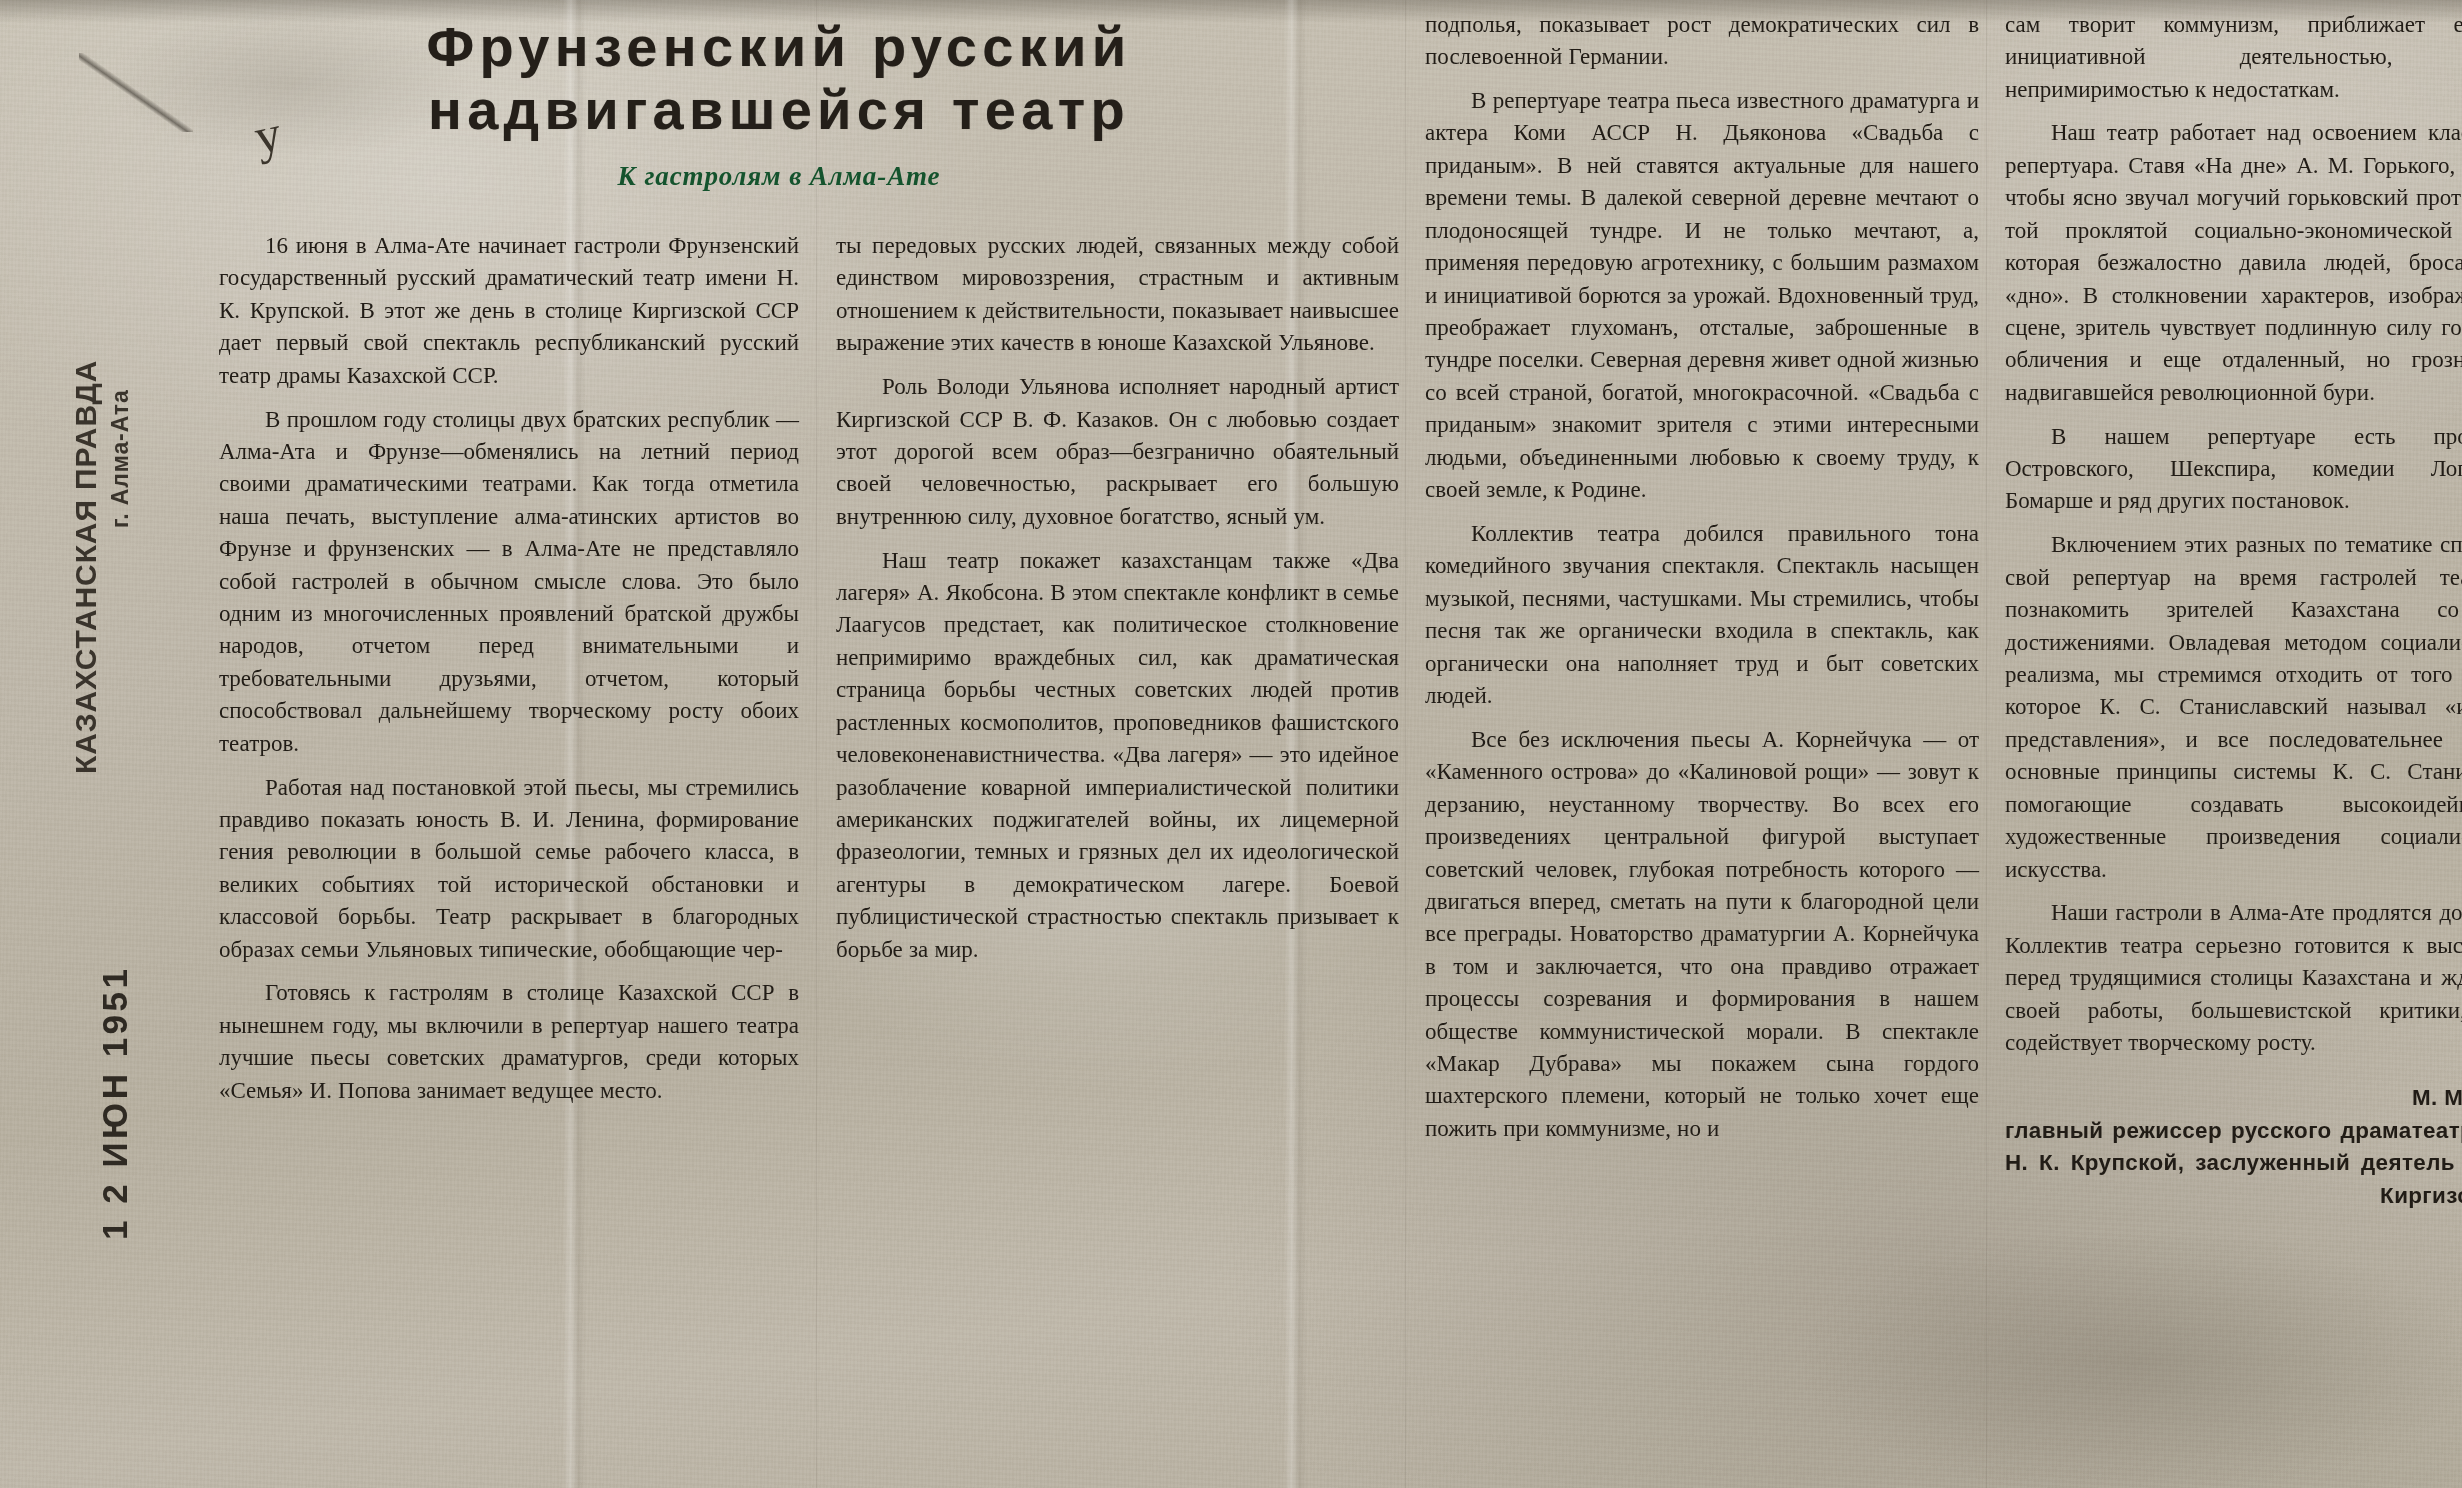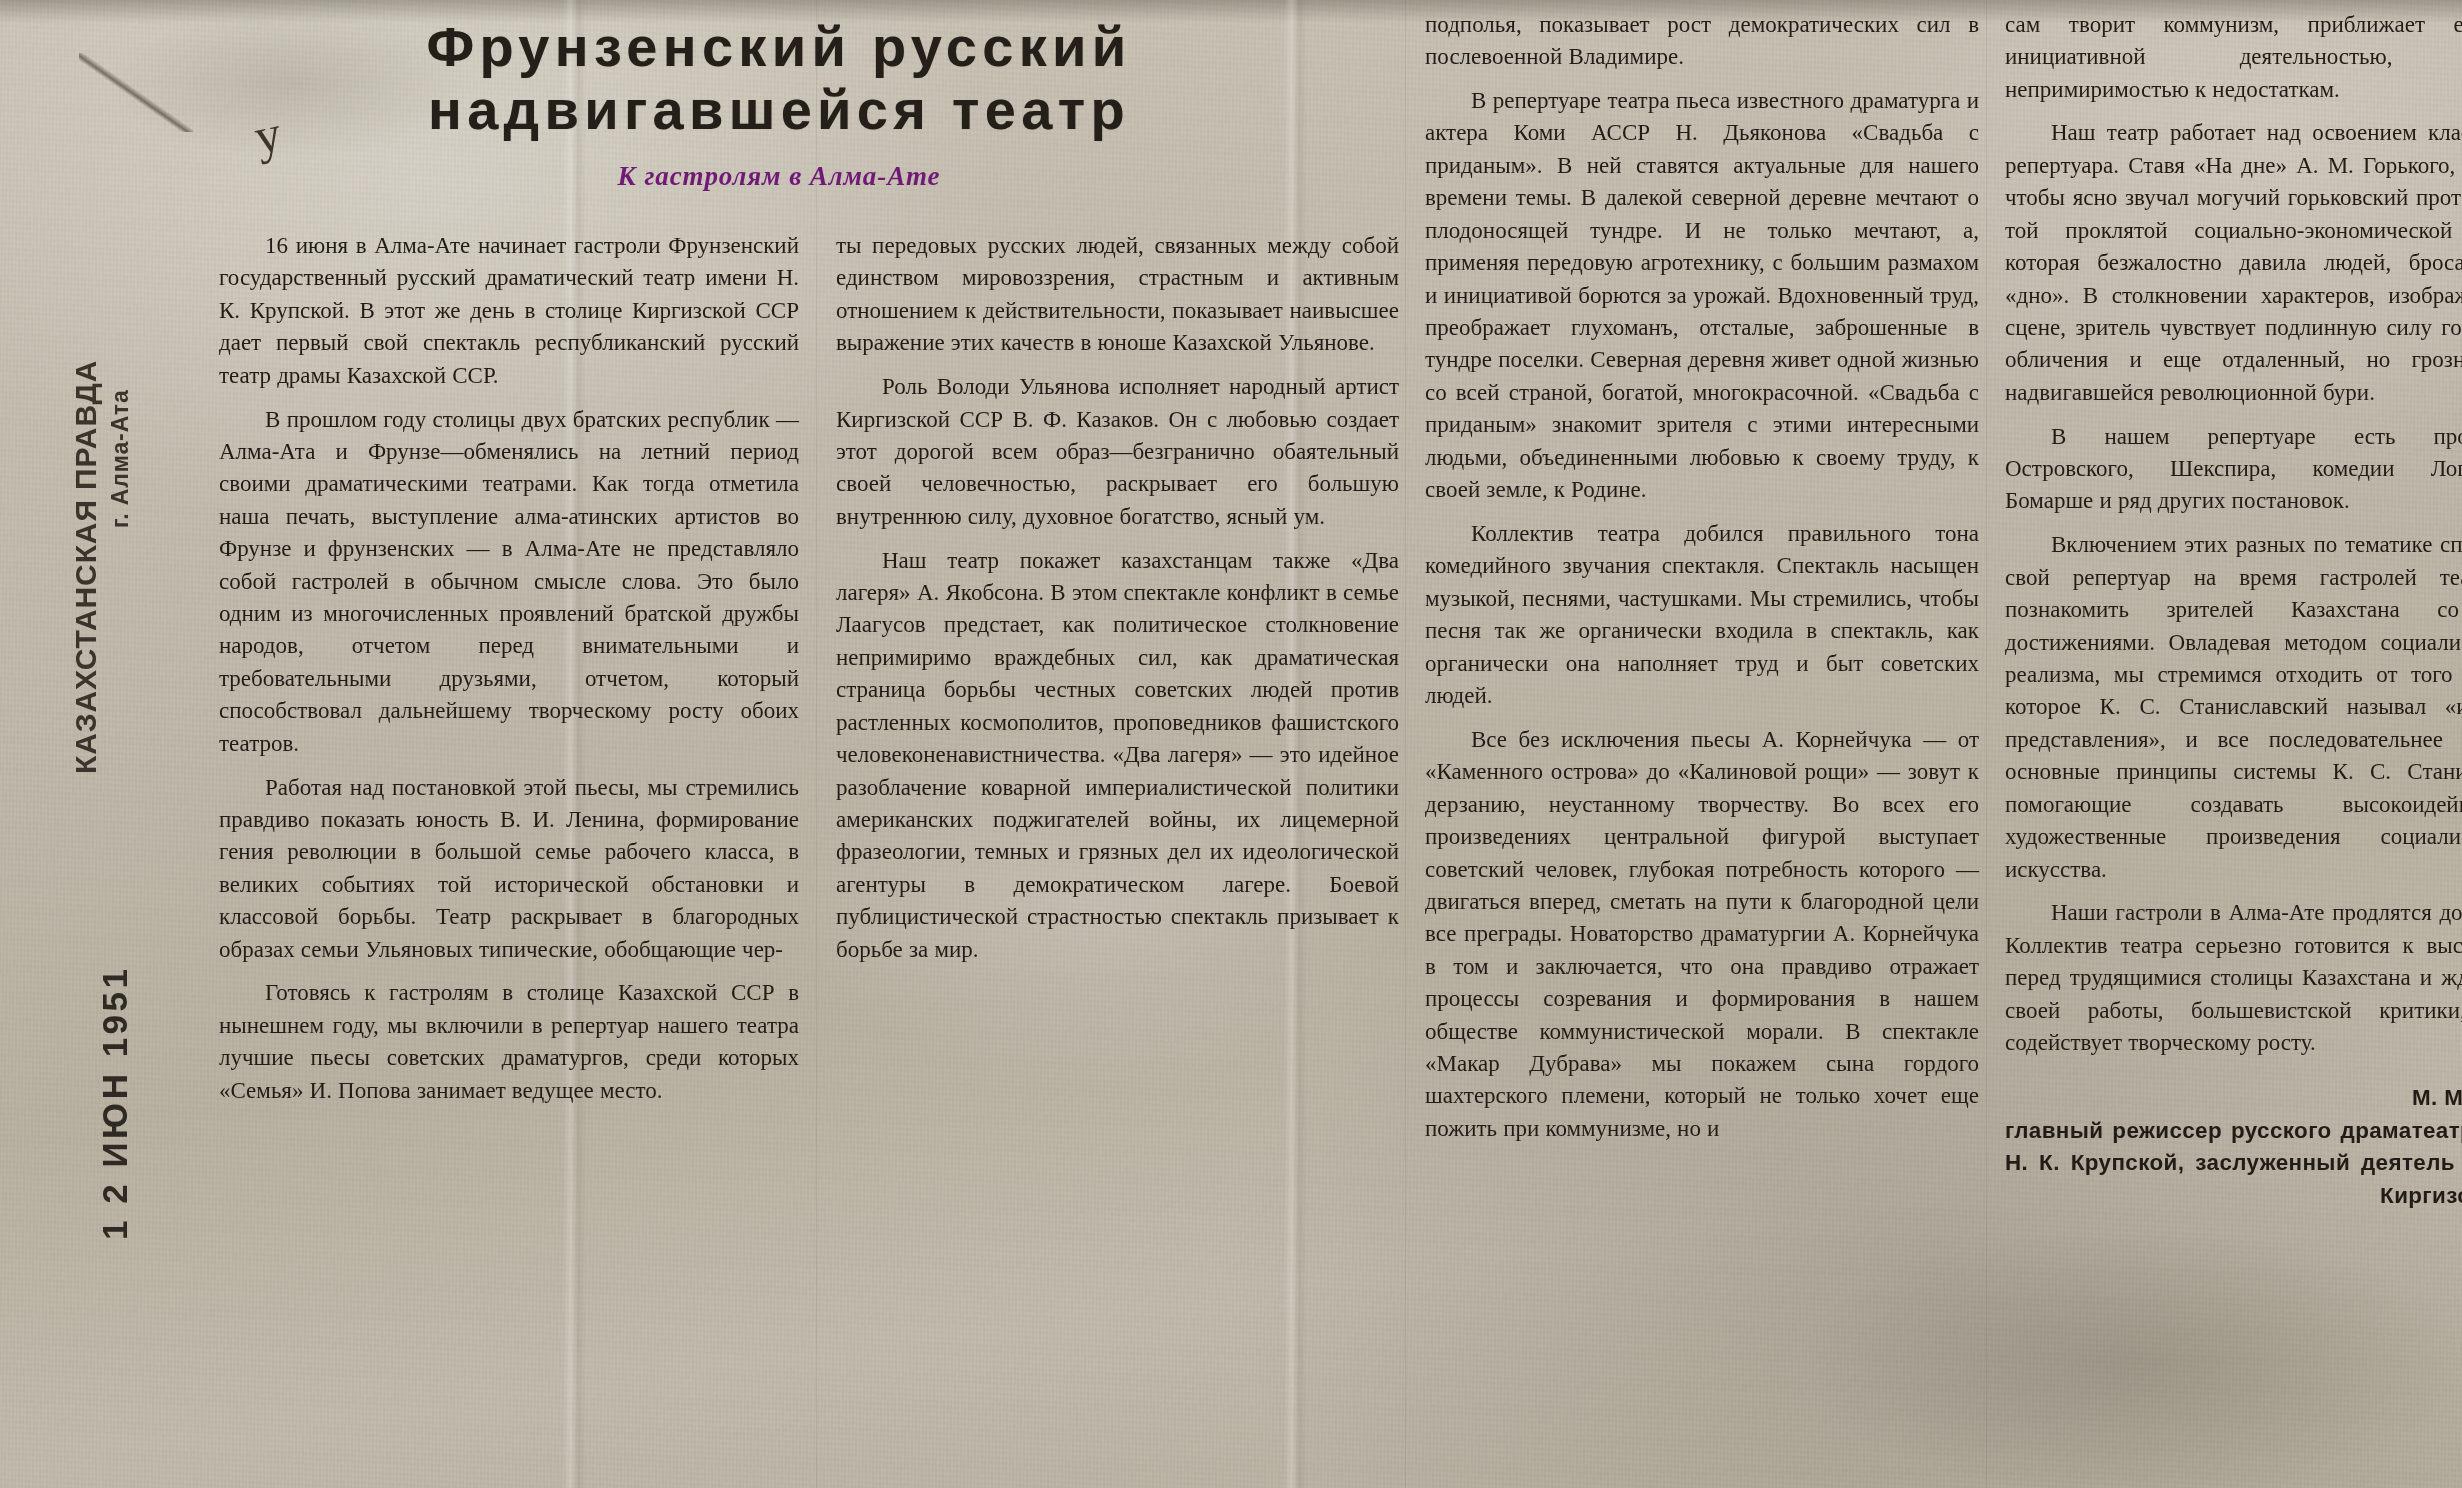--- a/index.html
+++ b/index.html
@@ -102,21 +102,21 @@
     width: 1170px;
     margin-left: 62px;
     text-shadow: 0 0 0.9px rgba(0,0,0,0.25);
   }
   .subhead {
     text-align: center;
     font-family: "Liberation Serif", serif;
     font-style: italic;
     font-weight: bold;
     font-size: 27px;
-    color: #701a75;
+    color: #14532d;
     width: 1170px;
     margin: 19.3px 0 0 62px;
     letter-spacing: 0.9px;
   }
 
   .columns {
     position: absolute;
     top: 0;
     left: 0;
     width: 2330px;
@@ -223,21 +223,21 @@
         <p>Готовясь к гастролям в столице Казахской ССР в нынешнем году, мы включили в репертуар нашего театра лучшие пьесы советских драматургов, среди которых «Семья» И. Попова занимает ведущее место.</p>
       </div>
 
       <div class="col" id="col2">
         <p class="noindent">ты передовых русских людей, связанных между собой единством мировоззрения, страстным и активным отношением к действительности, показывает наивысшее выражение этих качеств в юноше Казахской Ульянове.</p>
         <p>Роль Володи Ульянова исполняет народный артист Киргизской ССР В. Ф. Казаков. Он с любовью создает этот дорогой всем образ—безгранично обаятельный своей человечностью, раскрывает его большую внутреннюю силу, духовное богатство, ясный ум.</p>
         <p>Наш театр покажет казахстанцам также «Два лагеря» А. Якобсона. В этом спектакле конфликт в семье Лаагусов предстает, как политическое столкновение непримиримо враждебных сил, как драматическая страница борьбы честных советских людей против растленных космополитов, проповедников фашистского человеконенавистничества. «Два лагеря» — это идейное разоблачение коварной империалистической политики американских поджигателей войны, их лицемерной фразеологии, темных и грязных дел их идеологической агентуры в демократическом лагере. Боевой публицистической страстностью спектакль призывает к борьбе за мир.</p>
       </div>
 
       <div class="col" id="col3">
-        <p class="noindent">подполья, показывает рост демократических сил в послевоенной Владимире.</p>
+        <p class="noindent">подполья, показывает рост демократических сил в послевоенной Германии.</p>
         <p>В репертуаре театра пьеса известного драматурга и актера Коми АССР Н. Дьяконова «Свадьба с приданым». В ней ставятся актуальные для нашего времени темы. В далекой северной деревне мечтают о плодоносящей тундре. И не только мечтают, а, применяя передовую агротехнику, с большим размахом и инициативой борются за урожай. Вдохновенный труд, преображает глухоманъ, отсталые, заброшенные в тундре поселки. Северная деревня живет одной жизнью со всей страной, богатой, многокрасочной. «Свадьба с приданым» знакомит зрителя с этими интересными людьми, объединенными любовью к своему труду, к своей земле, к Родине.</p>
         <p>Коллектив театра добился правильного тона комедийного звучания спектакля. Спектакль насыщен музыкой, песнями, частушками. Мы стремились, чтобы песня так же органически входила в спектакль, как органически она наполняет труд и быт советских людей.</p>
         <p>Все без исключения пьесы А. Корнейчука — от «Каменного острова» до «Калиновой рощи» — зовут к дерзанию, неустанному творчеству. Во всех его произведениях центральной фигурой выступает советский человек, глубокая потребность которого — двигаться вперед, сметать на пути к благородной цели все преграды. Новаторство драматургии А. Корнейчука в том и заключается, что она правдиво отражает процессы созревания и формирования в нашем обществе коммунистической морали. В спектакле «Макар Дубрава» мы покажем сына гордого шахтерского племени, который не только хочет еще пожить при коммунизме, но и</p>
       </div>
 
       <div class="col" id="col4">
         <p class="noindent">сам творит коммунизм, приближает его своей инициативной деятельностью, кипучей непримиримостью к недостаткам.</p>
         <p>Наш театр работает над освоением классического репертуара. Ставя «На дне» А. М. Горького, мы хотим, чтобы ясно звучал могучий горьковский протест против той проклятой социально-экономической системы, которая безжалостно давила людей, бросала их на «дно». В столкновении характеров, изображенных на сцене, зритель чувствует подлинную силу горьковского обличения и еще отдаленный, но грозный голос надвигавшейся революционной бури.</p>
         <p>В нашем репертуаре есть произведения Островского, Шекспира, комедии Лопе-де-Вега, Бомарше и ряд других постановок.</p>
         <p>Включением этих разных по тематике спектаклей в свой репертуар на время гастролей театр хочет познакомить зрителей Казахстана со своими достижениями. Овладевая методом социалистического реализма, мы стремимся отходить от того искусства, которое К. С. Станиславский называл «искусством представления», и все последовательнее воплощать основные принципы системы К. С. Станиславского, помогающие создавать высокоидейные и художественные произведения социалистического искусства.</p>

